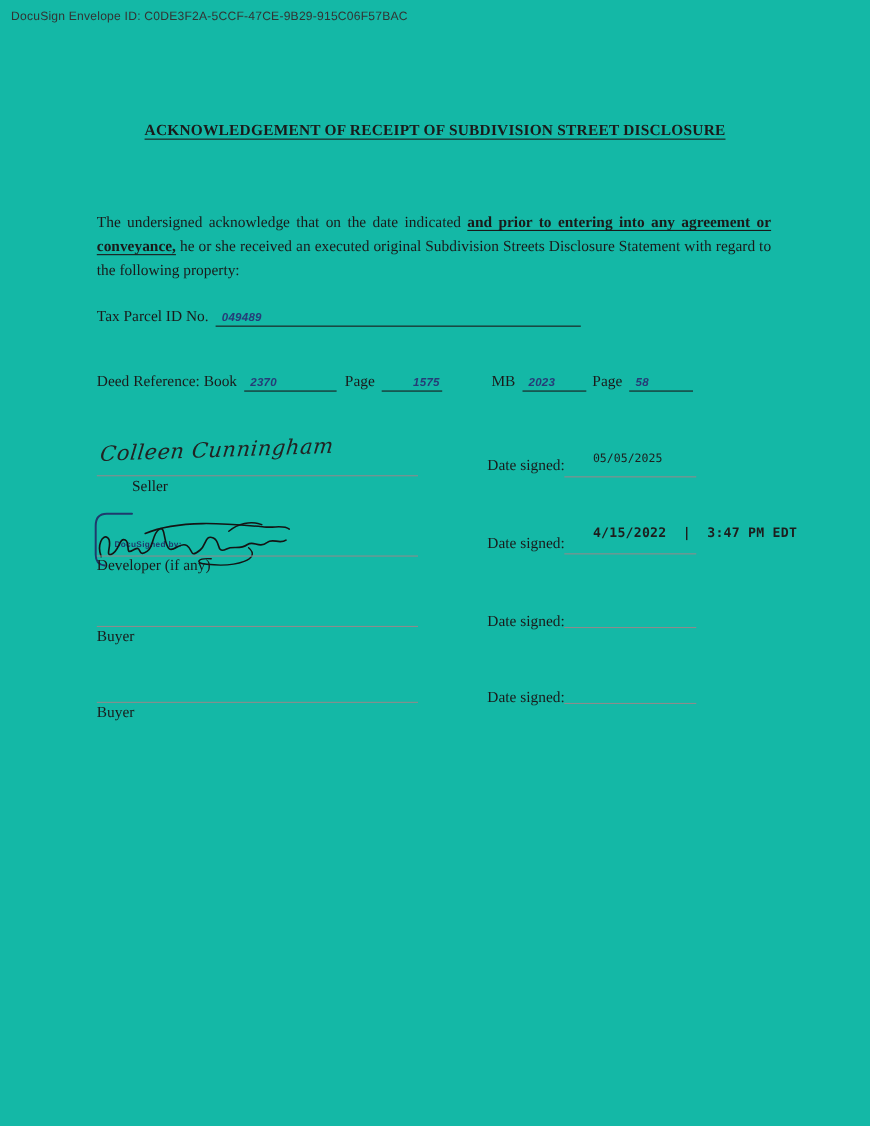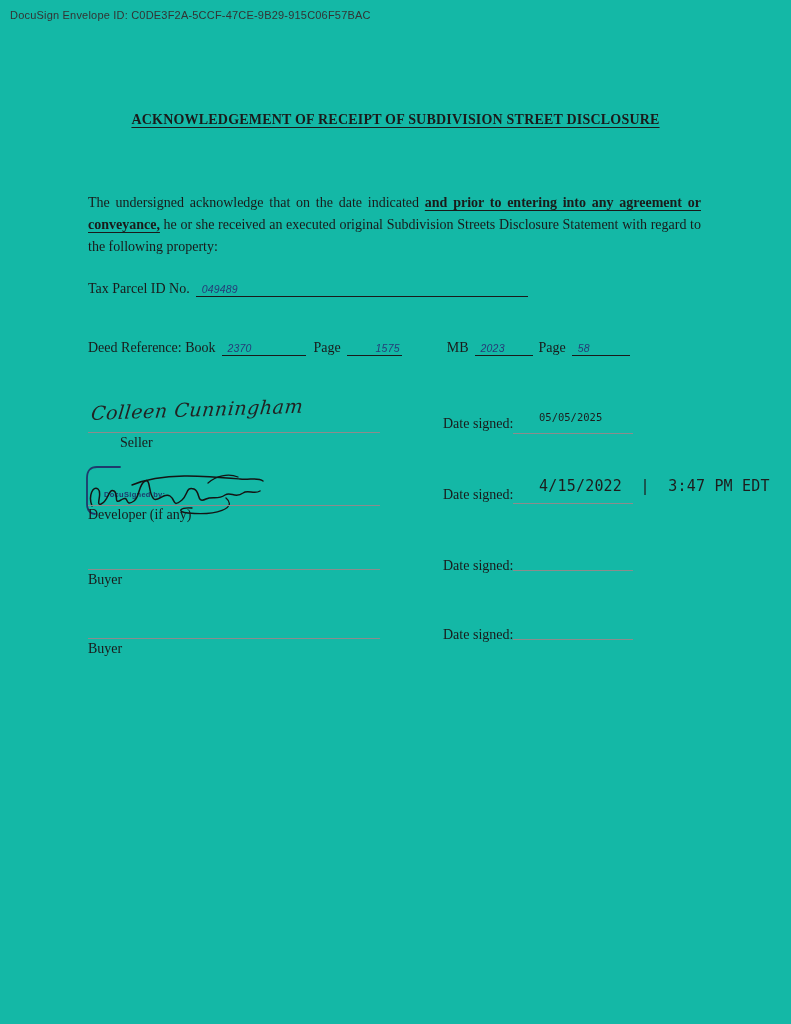--- a/index.html
+++ b/index.html
@@ -30,35 +30,35 @@
   }
   .form-row{position:absolute;left:88px;display:flex;align-items:flex-end;font-size:14px;}
   .tax-row{top:279px;}
   .deed-row{top:329px;}
   .fill-seg{
     display:inline-flex;align-items:flex-end;
     border-bottom:1.4px solid #1a1a1a;height:18px;
     padding:0 2px 1px 6px;box-sizing:border-box;margin-left:6px;
   }
   .fill-value{
-    font-family:"Liberation Sans", sans-serif;font-style:italic;font-weight:normal;
+    font-family:"Liberation Sans", sans-serif;font-style:italic;font-weight:bold;
     font-size:10.5px;color:#263c78;letter-spacing:0.2px;white-space:pre;
   }
   .w332{width:332px;} .w84{width:84px;} .w55{width:55px;justify-content:flex-end;} .w58{width:58px;}
   .gap8{margin-left:8px;} .gap45{margin-left:45px;margin-top:11px;} .gap6{margin-left:6px;}
   .sig-row{position:absolute;left:88px;width:640px;height:70px;}
   .sig-line{position:absolute;left:0;width:292px;border-top:1.2px solid #8c8c8c;}
   .role-label{position:absolute;left:0;font-size:14px;}
   .date-label{position:absolute;left:355px;font-size:14px;}
   .date-line{position:absolute;left:425px;width:120px;border-top:1.2px solid #8c8c8c;}
   .date-value{
     position:absolute;left:451px;
     font-family:"DejaVu Sans Mono", monospace;color:#1d1d1d;white-space:pre;
   }
-  .dv-sm{font-size:10.5px;} .dv-md{font-size:15px;letter-spacing:0.2px;}
+  .dv-sm{font-size:10.5px;} .dv-md{font-size:12px;letter-spacing:0.2px;font-weight:bold;}
   .cursive-name{
     position:absolute;left:2px;top:2px;display:inline-block;
     font-family:"DejaVu Serif", serif;font-style:italic;font-size:19px;color:#222222;
     transform:skewX(-8deg) rotate(-2deg);transform-origin:left bottom;letter-spacing:0.5px;
   }
   .ds-stamp-label{
     position:absolute;left:16px;top:3px;
     font-family:"Liberation Sans", sans-serif;font-size:7.5px;font-weight:bold;
     color:#1f3a6d;letter-spacing:0.3px;margin-top:24px;
   }

